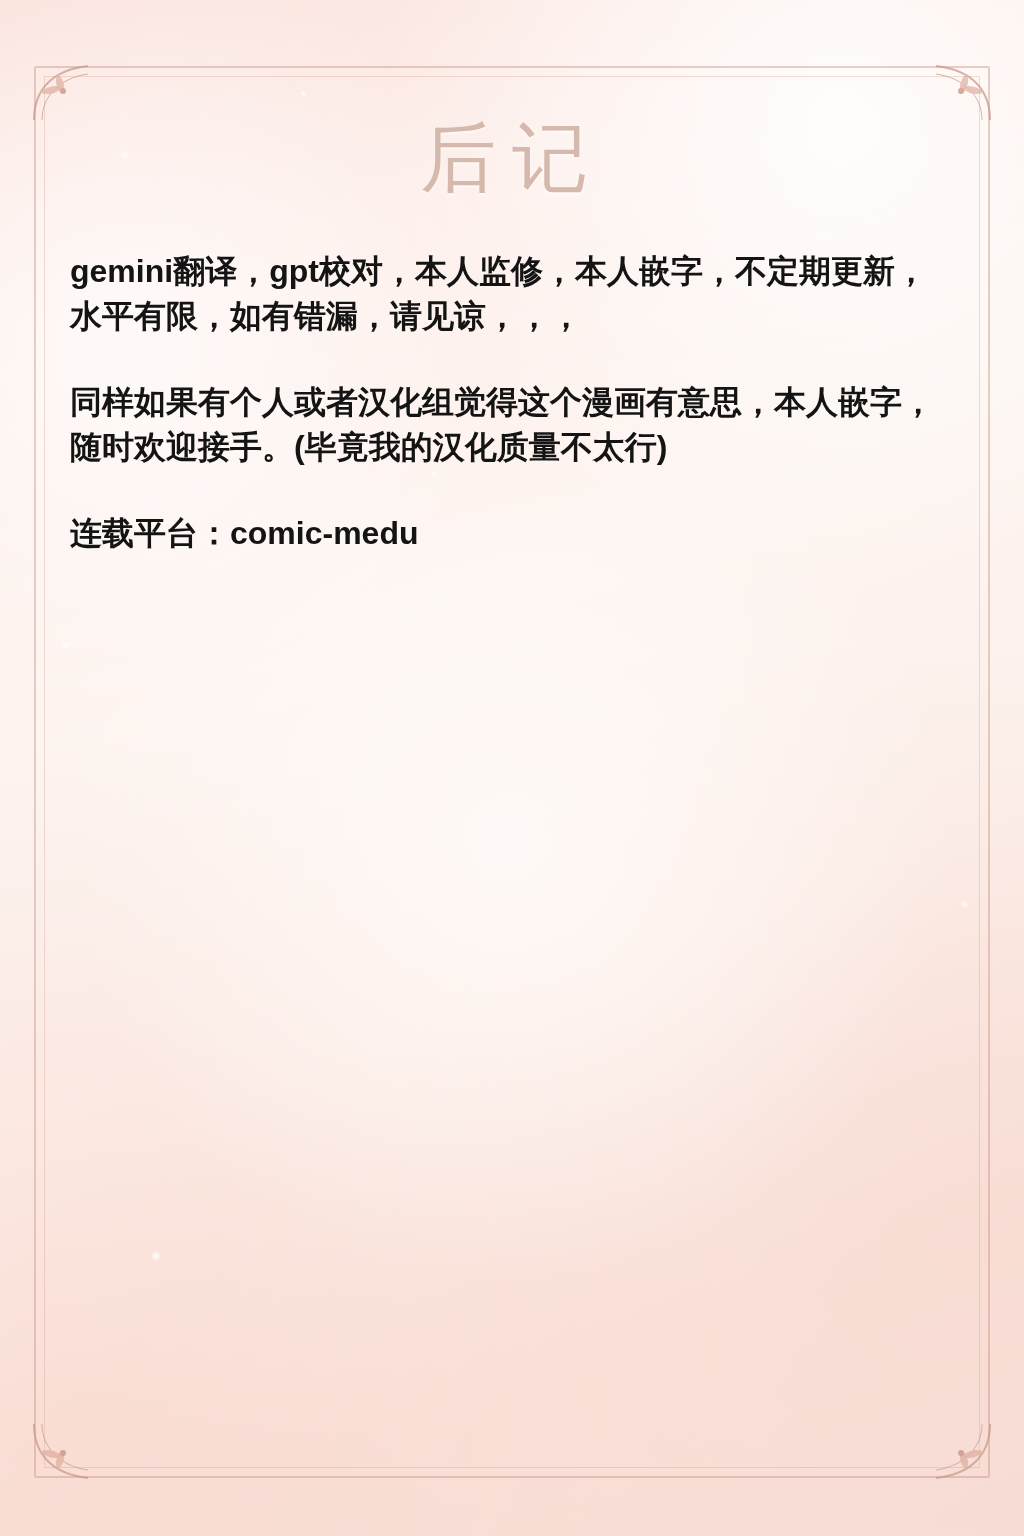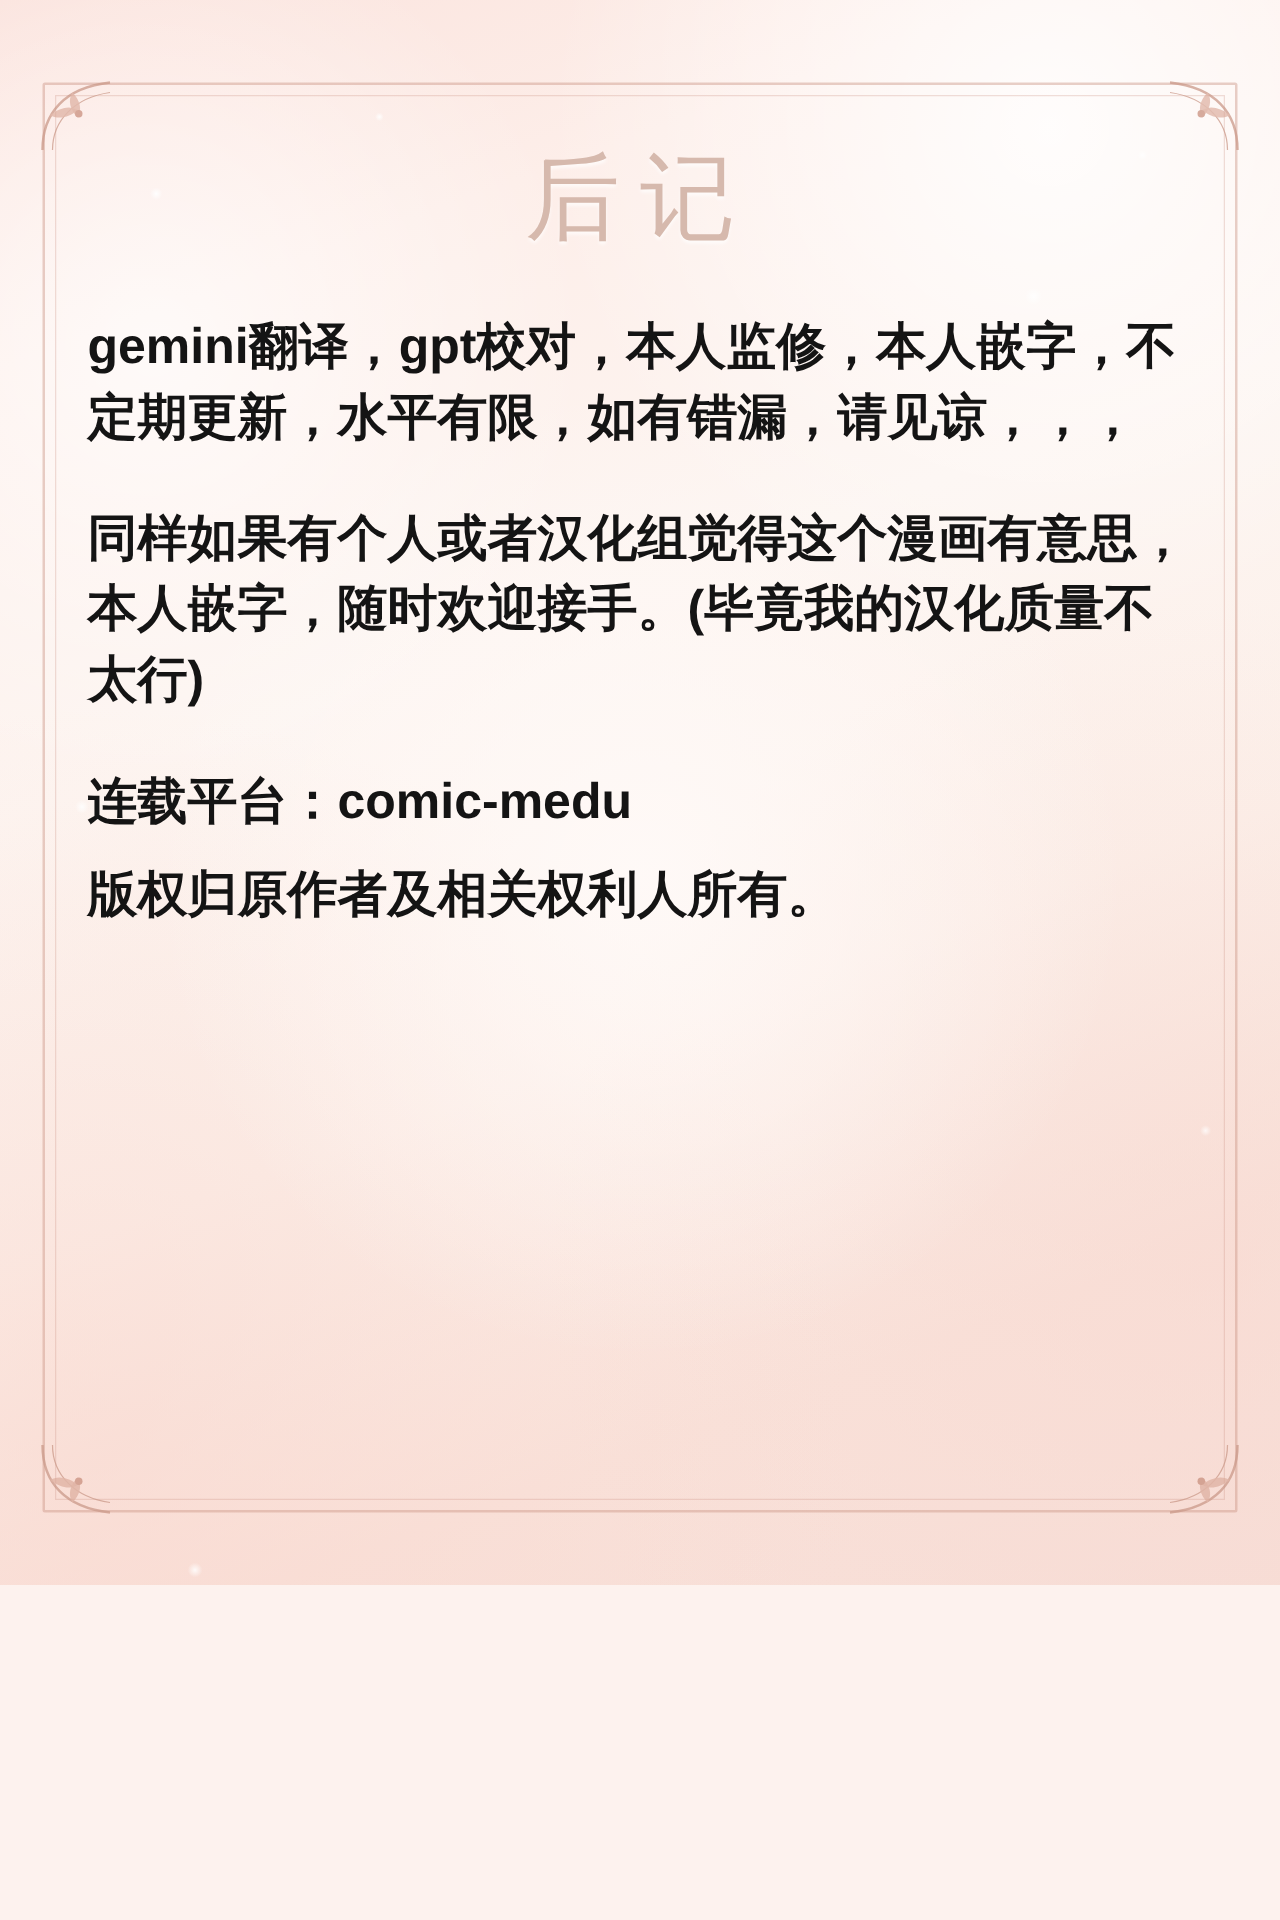--- a/index.html
+++ b/index.html
@@ -10,21 +10,21 @@
     width: 1024px;
     height: 1536px;
     font-family: "Liberation Sans", sans-serif;
     background: #fdf2ee;
     overflow: hidden;
   }
 
   .page {
     position: relative;
     width: 1024px;
-    height: 1268px;
+    height: 1536px;
     box-sizing: border-box;
     background:
       radial-gradient(circle at 82% 8%, rgba(255,255,255,0.85) 0%, rgba(255,255,255,0) 28%),
       radial-gradient(circle at 12% 22%, rgba(255,255,255,0.7) 0%, rgba(255,255,255,0) 26%),
       radial-gradient(circle at 50% 55%, rgba(255,250,248,0.9) 0%, rgba(255,255,255,0) 45%),
       radial-gradient(circle at 8% 92%, rgba(249,214,205,0.55) 0%, rgba(255,255,255,0) 40%),
       radial-gradient(circle at 95% 80%, rgba(248,216,208,0.5) 0%, rgba(255,255,255,0) 38%),
       linear-gradient(160deg, #fbe3dd 0%, #fdeee9 18%, #fdf5f1 40%, #fcf0ea 62%, #f9e2da 82%, #f7ded7 100%);
   }
 
@@ -97,21 +97,21 @@
     color: #d6b9ad;
     text-shadow: 0 2px 3px rgba(255,255,255,0.7);
     margin: 12px 0 38px 0;
     font-weight: 400;
   }
 
   .body-text {
     color: #141414;
     font-family: "Liberation Sans", sans-serif;
     font-weight: bold;
-    font-size: 40px;
+    font-size: 32px;
     line-height: 1.42;
     letter-spacing: 0px;
   }
 
   .para {
     margin: 0 0 26px 0;
   }
   .para.tight { margin-bottom: 18px; }
   .para.gap-big { margin-bottom: 40px; }
   .para.nomargin { margin-bottom: 0; }
@@ -164,17 +164,16 @@
   </div>
 
   <div class="content">
 
     <h1 class="title">后记</h1>
 
     <div class="body-text">
       <p class="para gap-big">gemini翻译，gpt校对，本人监修，本人嵌字，不定期更新，水平有限，如有错漏，请见谅，，，</p>
       <p class="para gap-big">同样如果有个人或者汉化组觉得这个漫画有意思，本人嵌字，随时欢迎接手。(毕竟我的汉化质量不太行)</p>
       <p class="para tight">连载平台：comic-medu</p>
-      <p class="para nomargin">版权归原作者及相关权利人所有。</p>
     </div>
 
   </div>
 </div>
 
 </body></html>

